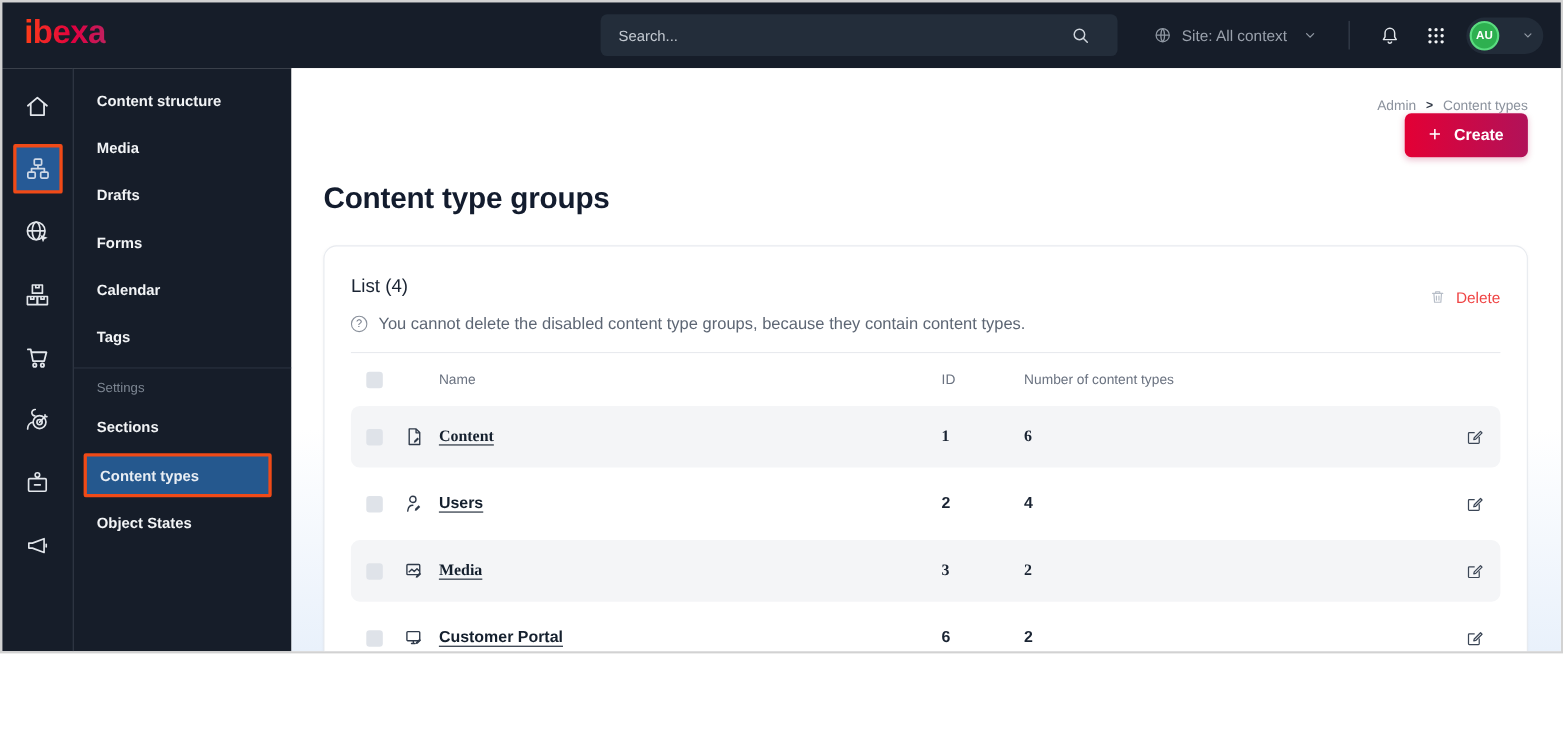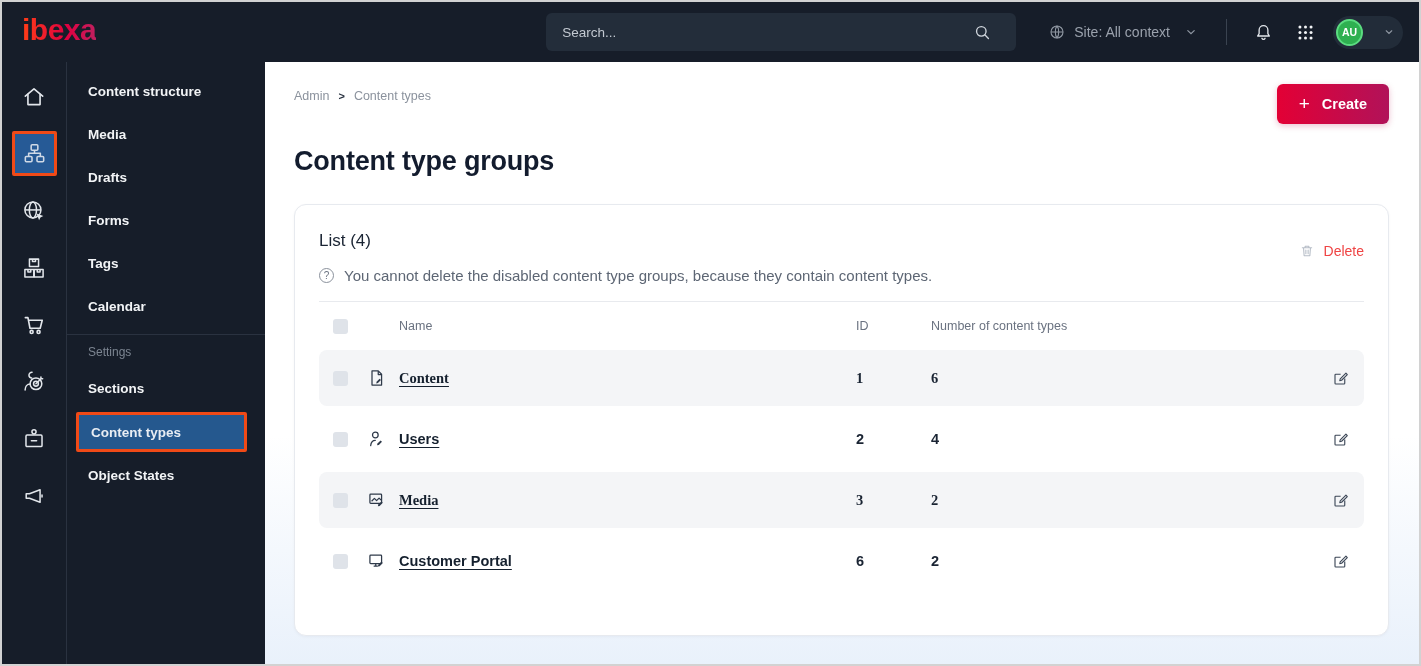--- a/index.html
+++ b/index.html
@@ -1,17 +1,17 @@
 <!DOCTYPE html>
 <html><head>
 <meta charset="utf-8">
 <style>
   * { margin:0; padding:0; box-sizing:border-box; }
   html,body { width:1421px; height:666px; font-family:"Liberation Sans", sans-serif; }
-  .viewport { width:1421px; height:666px; border:2px solid #d2d2d2; display:flex; flex-direction:column; background:#fff; overflow:hidden; }
+  .viewport { width:1421px; height:594px; border:2px solid #d2d2d2; display:flex; flex-direction:column; background:#fff; overflow:hidden; }
 
   
   .topbar { height:60px; background:#161d29; display:flex; align-items:center; flex:0 0 auto; padding:0 16px 0 20px; gap:14px; }
   .logo { font-size:30px; font-weight:800; letter-spacing:-0.5px; background:linear-gradient(90deg,#ff3d17 0%,#e00040 60%,#c0205f 100%); -webkit-background-clip:text; background-clip:text; color:transparent; cursor:pointer; line-height:1; padding-bottom:4px;}
   .search-wrap { margin-left:auto; width:470px; height:38px; background:#232d3a; border-radius:6px; display:flex; align-items:center; padding:0 24px 0 16px; }
   .search-wrap input { flex:1; background:transparent; border:none; outline:none; color:#d6dbe1; font-size:13.5px; font-family:"Liberation Sans",sans-serif; }
   .search-wrap input::placeholder { color:#c3c9d1; opacity:1; }
   .icon { display:inline-flex; align-items:center; justify-content:center; }
   .tb-icon { color:#e3e7ec; }
   .site-context { display:flex; align-items:center; gap:8px; color:#9aa1ac; font-size:14px; margin-left:18px; cursor:pointer; }
@@ -27,21 +27,21 @@
   .rail-active-box { width:45px; height:45px; background:#265a96; border:3px solid #f04a17; border-radius:2px; display:flex; align-items:center; justify-content:center; }
 
   .menu-col { width:198px; background:#161d29; flex:0 0 auto; padding-top:8px; display:flex; flex-direction:column; }
   .menu-item { height:43px; display:flex; align-items:center; padding-left:21px; color:#f2f4f6; font-size:13.5px; font-weight:600; cursor:pointer; }
   .menu-divider { height:1px; background:#2a3240; margin:6px 0 2px 0; }
   .menu-section-label { height:30px; display:flex; align-items:center; padding-left:21px; color:#7c8591; font-size:12px; font-weight:400; }
   .menu-item.active { height:40px; background:#25588e; border:3px solid #f04a17; border-radius:2px; margin:2px 18px 2px 9px; padding-left:12px; color:#e8edf3; }
 
   
   .main { flex:1; background:linear-gradient(180deg,#ffffff 0%,#ffffff 62%,#e9f1fb 100%); padding:22px 30px 0 29px; position:relative; overflow:hidden; }
-  .main-header { display:flex; align-items:flex-start; justify-content:space-between; }
+  .main-header { display:flex; align-items:flex-end; justify-content:space-between;flex-direction:column; }
   .breadcrumb { font-size:12.5px; color:#8b929d; display:flex; gap:9px; align-items:center; padding-top:5px; }
   .breadcrumb .sep { color:#2b3442; font-weight:700; font-size:11px; }
   .breadcrumb a { color:#8b929d; text-decoration:none; cursor:pointer; }
   .create-btn { border:none; cursor:pointer; color:#fff; font-size:14.5px; font-weight:600; font-family:"Liberation Sans",sans-serif; background:linear-gradient(90deg,#e30035 0%,#b11259 100%); border-radius:6px; height:40px; padding:0 22px; display:flex; align-items:center; gap:12px; box-shadow:0 2px 6px rgba(180,10,70,.25); }
   .create-plus { font-size:19px; font-weight:300; line-height:1; position:relative; top:-1px; }
   .page-title { font-size:27px; font-weight:800; color:#131c2e; margin-top:22px; letter-spacing:-0.2px; }
 
   .card { margin-top:27px; background:#fff; border:1px solid #e7eaef; border-radius:12px; padding:26px 24px 0 24px; height:432px; box-shadow:0 1px 3px rgba(20,30,60,.04); }
   .card-header { display:flex; justify-content:space-between; align-items:flex-start; }
   .list-title { font-size:17px; font-weight:400; color:#1a2433; }
@@ -222,24 +222,24 @@
       <div class="menu-item">
           <span>Media</span>
         </div>
       <div class="menu-item">
           <span>Drafts</span>
         </div>
       <div class="menu-item">
           <span>Forms</span>
         </div>
       <div class="menu-item">
+          <span>Calendar</span>
+        </div>
+      <div class="menu-item">
           <span>Tags</span>
-        </div>
-      <div class="menu-item">
-          <span>Calendar</span>
         </div>
       <div class="menu-divider"></div>
       <div class="menu-section-label">Settings</div>
       <div class="menu-item">
           <span>Sections</span>
         </div>
       <div class="menu-item active">
           <span>Content types</span>
         </div>
       <div class="menu-item">

